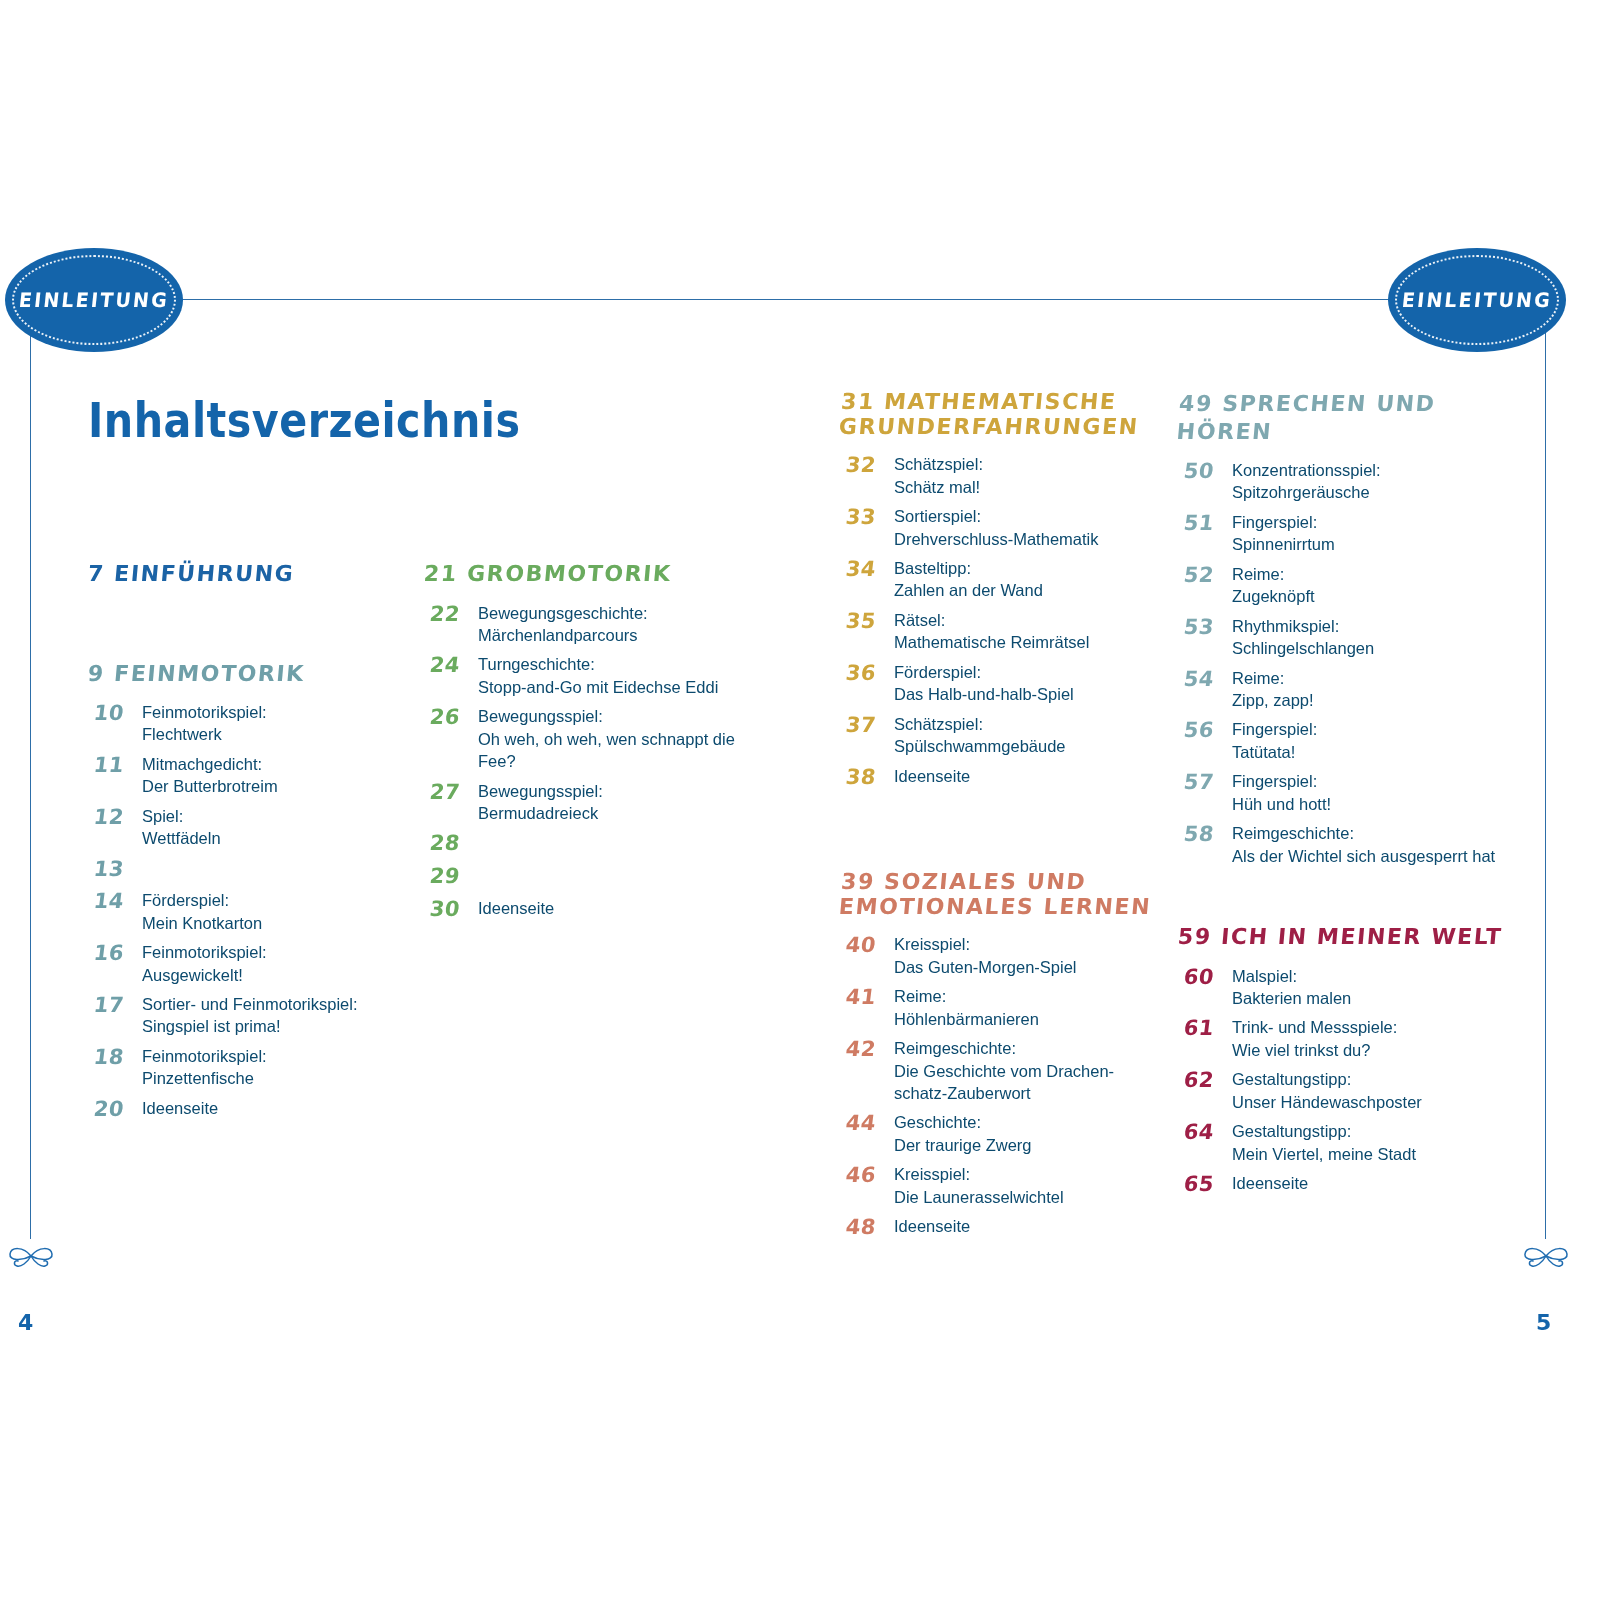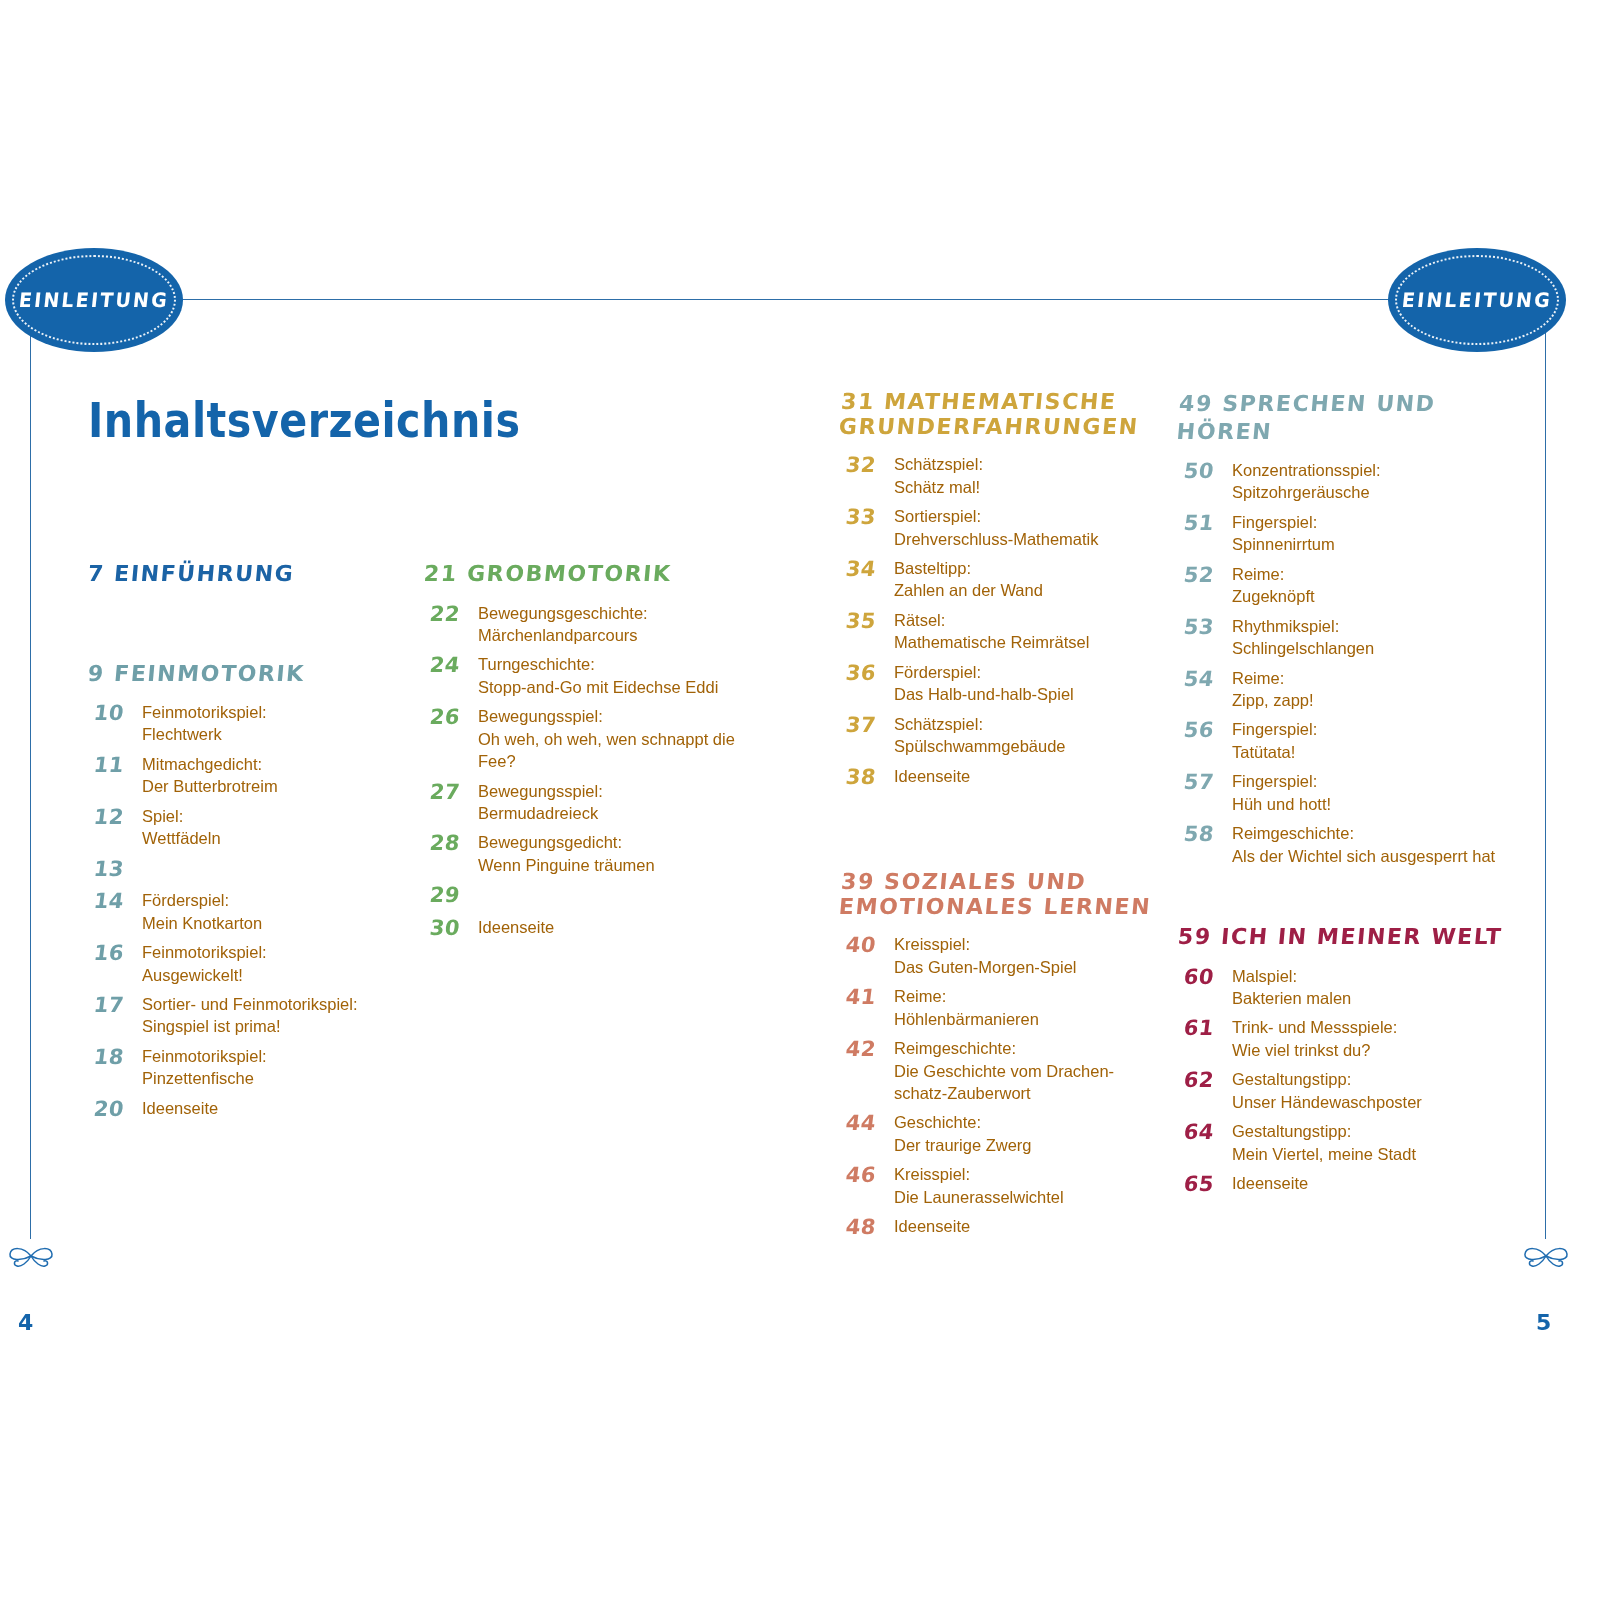--- a/index.html
+++ b/index.html
@@ -107,21 +107,21 @@
     font-size: 21px;
     font-weight: 600;
     line-height: 1.22;
     letter-spacing: 0.5px;
     transform: skewX(-7deg);
   }
   .entry-text {
     flex: 1 1 auto;
     font-family: "Liberation Sans", sans-serif;
     font-size: 16.5px;
-    color: #a16207;
+    color: #0c4a6e;
     line-height: 1.36;
     white-space: pre-line;
   }
 
   
   .ornament { position: absolute; }
   .ornament svg { display: block; }
 
   
   .folio {
@@ -227,22 +227,20 @@
 Oh weh, oh weh, wen schnappt die
 Fee?</span>
           </div>
           <div class="entry">
             <span class="entry-page" style="color: rgb(106, 171, 94);">27</span>
             <span class="entry-text">Bewegungsspiel:
 Bermudadreieck</span>
           </div>
           <div class="entry">
             <span class="entry-page" style="color: rgb(106, 171, 94);">28</span>
-            <span class="entry-text">Bewegungsgedicht:
-Wenn Pinguine träumen</span>
           </div>
           <div class="entry">
             <span class="entry-page" style="color: rgb(106, 171, 94);">29</span>
           </div>
           <div class="entry">
             <span class="entry-page" style="color: rgb(106, 171, 94);">30</span>
             <span class="entry-text">Ideenseite</span>
           </div>
         </div>
       </div>

